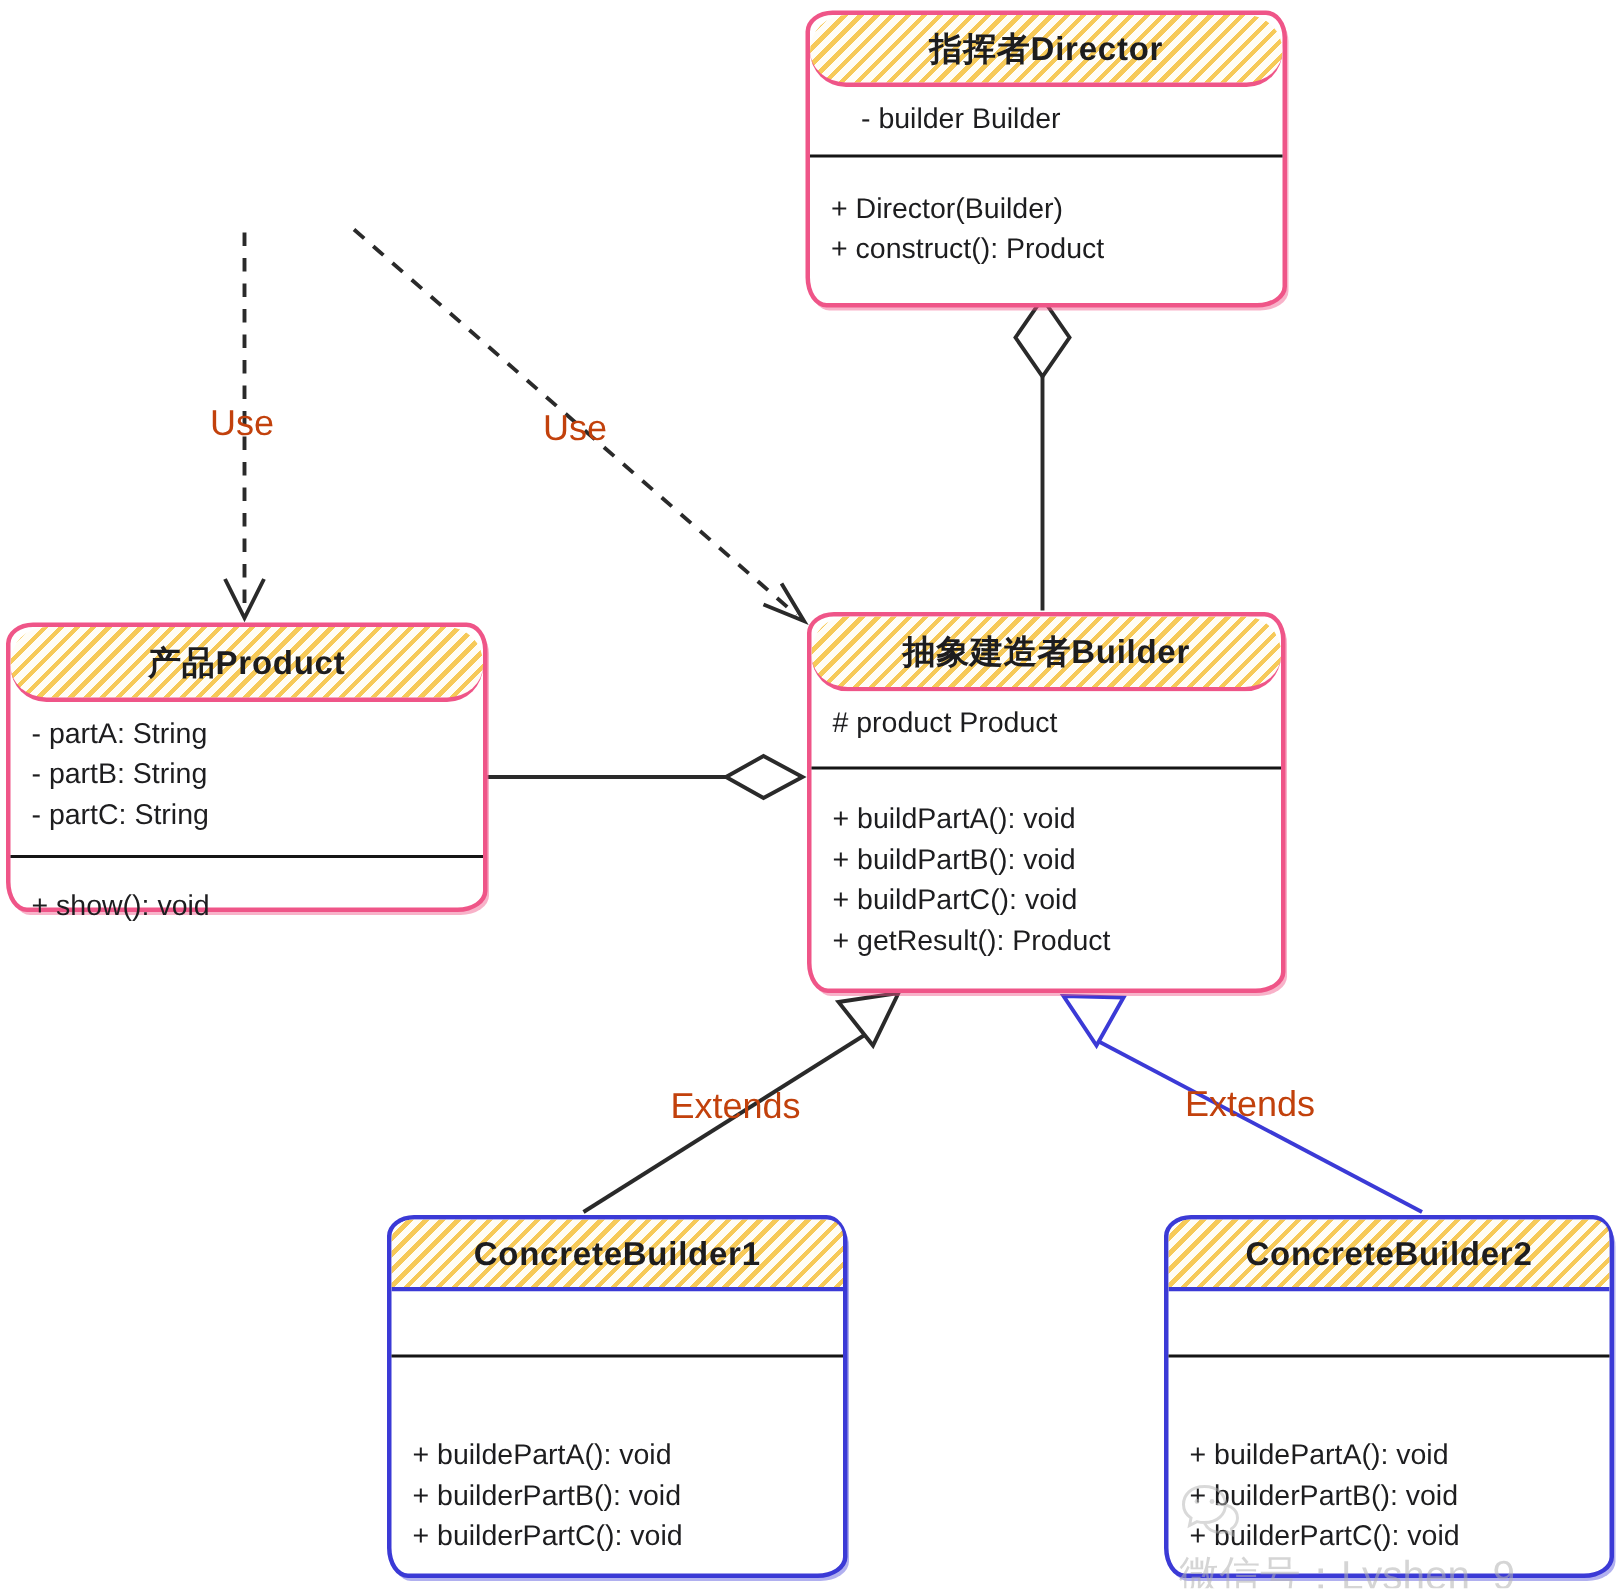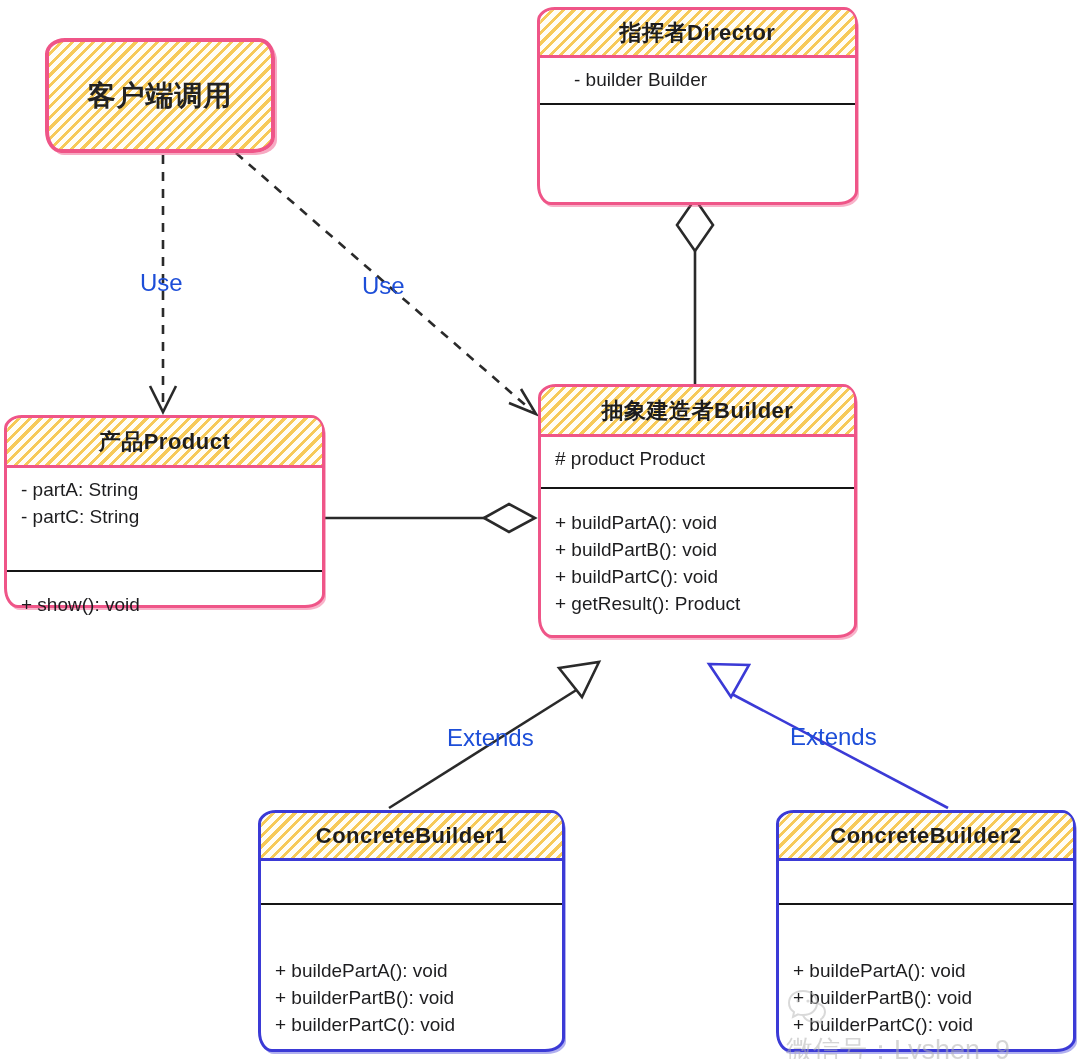--- a/index.html
+++ b/index.html
@@ -27,38 +27,38 @@
   .hatch{
     background:repeating-linear-gradient(135deg,
       rgba(246,197,74,.92) 0px, rgba(246,197,74,.92) 3px,
       rgba(255,253,246,.95) 3px, rgba(255,253,246,.95) 7.5px);
   }
   .uml .head{
     display:flex;align-items:center;justify-content:center;
     font-weight:bold;font-size:22px;letter-spacing:.5px;
     border-radius:14px 11px 0 0;flex:0 0 auto;box-sizing:border-box;
   }
-  .uml.pink .head{border-bottom:3px solid #EF5588;}
+  .uml.pink .head{border-bottom:3px solid #EF5588;border-radius:24px;}
   .uml.blue .head{border-bottom:3px solid #3B3AD6;}
   .sect{box-sizing:border-box;padding:8px 0 0 14px;flex:0 0 auto;}
   .row{font-size:19px;line-height:27px;white-space:nowrap;}
   .divider{height:0;border-top:2px solid #151515;margin:0;flex:0 0 auto;}
 
   
   #node-client{
     position:absolute;left:45px;top:38px;width:230px;height:115px;box-sizing:border-box;
     border:4px solid #EF5588;border-radius:20px 16px 22px 16px / 16px 20px 16px 22px;
     box-shadow:3px 3px 0 -1px rgba(239,85,136,.5);
     display:flex;align-items:center;justify-content:center;
     font-size:28px;font-weight:bold;letter-spacing:1px;color:#222;
   }
 
   
   .edge-label{
-    position:absolute;color:#1d4ed8;font-size:24px;line-height:24px;
+    position:absolute;color:#c2410c;font-size:24px;line-height:24px;
     background:transparent;white-space:nowrap;
   }
 
   
   #watermark{
     position:absolute;left:786px;top:988px;display:flex;gap:6px;
     color:rgba(178,178,178,.55);font-size:27px;white-space:nowrap;flex-direction:column;
   }
   #watermark .wm-icon{flex:0 0 auto;opacity:.5;}
 </style>
@@ -93,45 +93,47 @@
       <path d="M389 808 L578 689" fill="none"></path>
       <polygon points="559,668 599,662 582,697" fill="#ffffff"></polygon>
     </g>
 
     <g stroke="#3B3AD6" stroke-width="2.6">
       <path d="M730 693 L948 808" fill="none"></path>
       <polygon points="709,664 749,665 731,697" fill="#ffffff"></polygon>
     </g>
   </svg>
 
-  <div id="node-client" class="hatch">
-    <span>客户端调用</span>
-  </div>
 
   <div class="uml pink" style="left:537px;top:7px;width:321px;height:198px;">
     <div class="head hatch" style="height:48px;">指挥者Director</div>
     <div class="sect" style="height:45px;padding-left:34px;">
       <div class="row">- builder Builder</div>
     </div>
     <div class="divider"></div>
+    <div class="sect" style="padding-top:21px;">
+      <div class="row">+ Director(Builder)</div>
+      <div class="row">+ construct(): Product</div>
+    </div>
   </div>
 
   <div class="uml pink" style="left:4px;top:415px;width:321px;height:193px;">
     <div class="head hatch" style="height:50px;">产品Product</div>
     <div class="sect" style="height:102px;">
       <div class="row">- partA: String</div>
+      <div class="row">- partB: String</div>
       <div class="row">- partC: String</div>
     </div>
     <div class="divider"></div>
     <div class="sect" style="padding-top:19px;">
       <div class="row">+ show(): void</div>
     </div>
   </div>
 
-  <div class="uml pink" style="left:538px;top:384px;width:319px;height:254px;">
+  <div class="uml pink" style="left:538px;top:408px;width:319px;height:254px;">
     <div class="head hatch" style="height:50px;">抽象建造者Builder</div>
     <div class="sect" style="height:50px;">
       <div class="row"># product Product</div>
     </div>
     <div class="divider"></div>
     <div class="sect" style="padding-top:20px;">
       <div class="row">+ buildPartA(): void</div>
       <div class="row">+ buildPartB(): void</div>
       <div class="row">+ buildPartC(): void</div>
       <div class="row">+ getResult(): Product</div>

